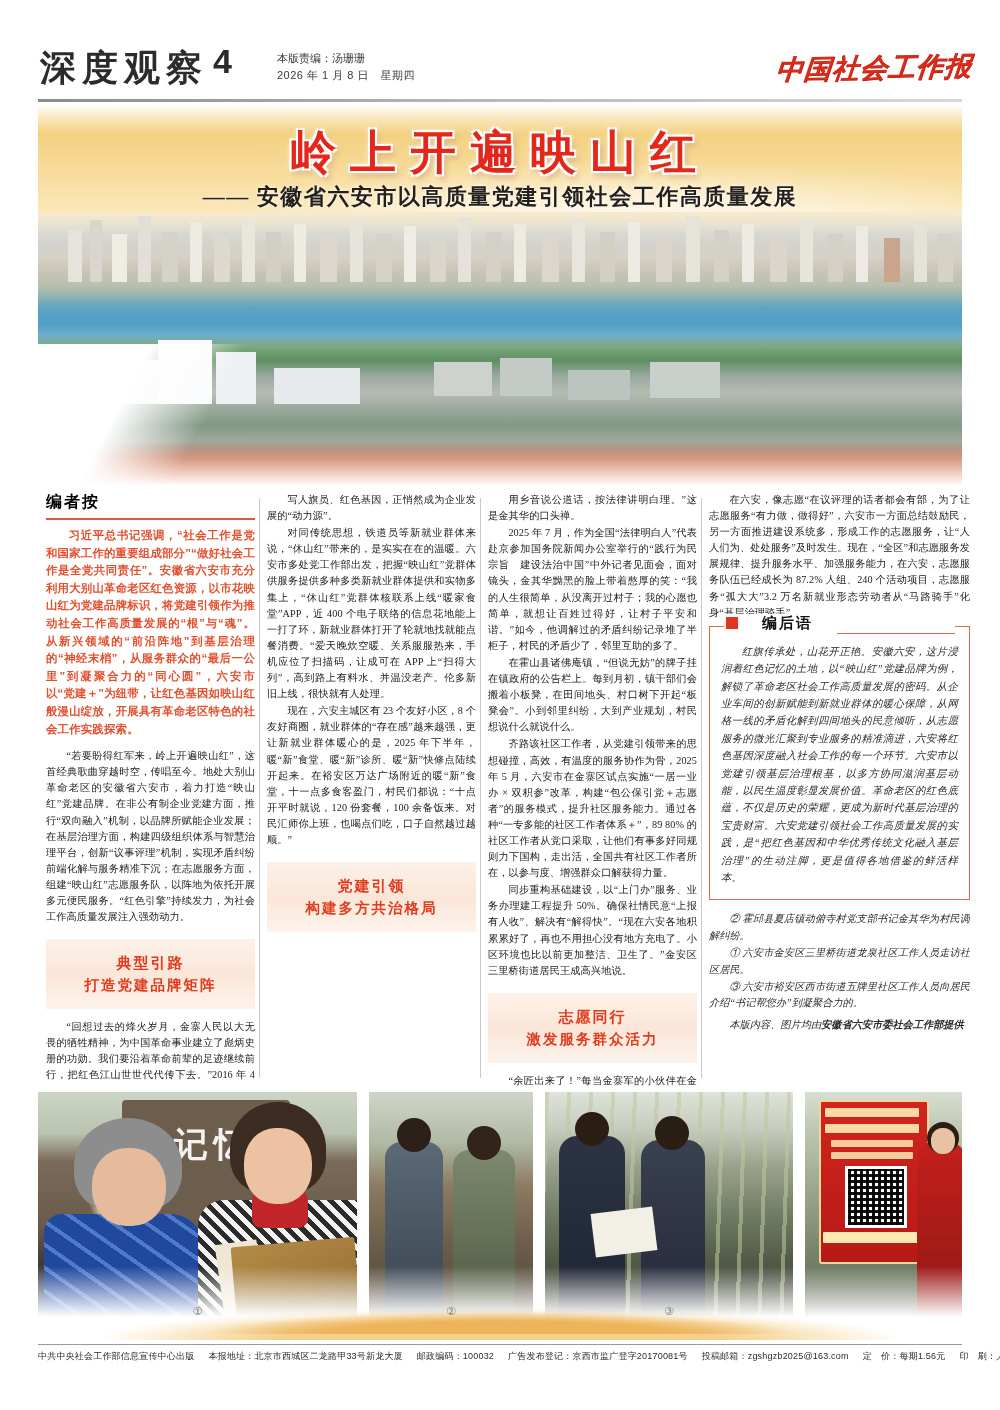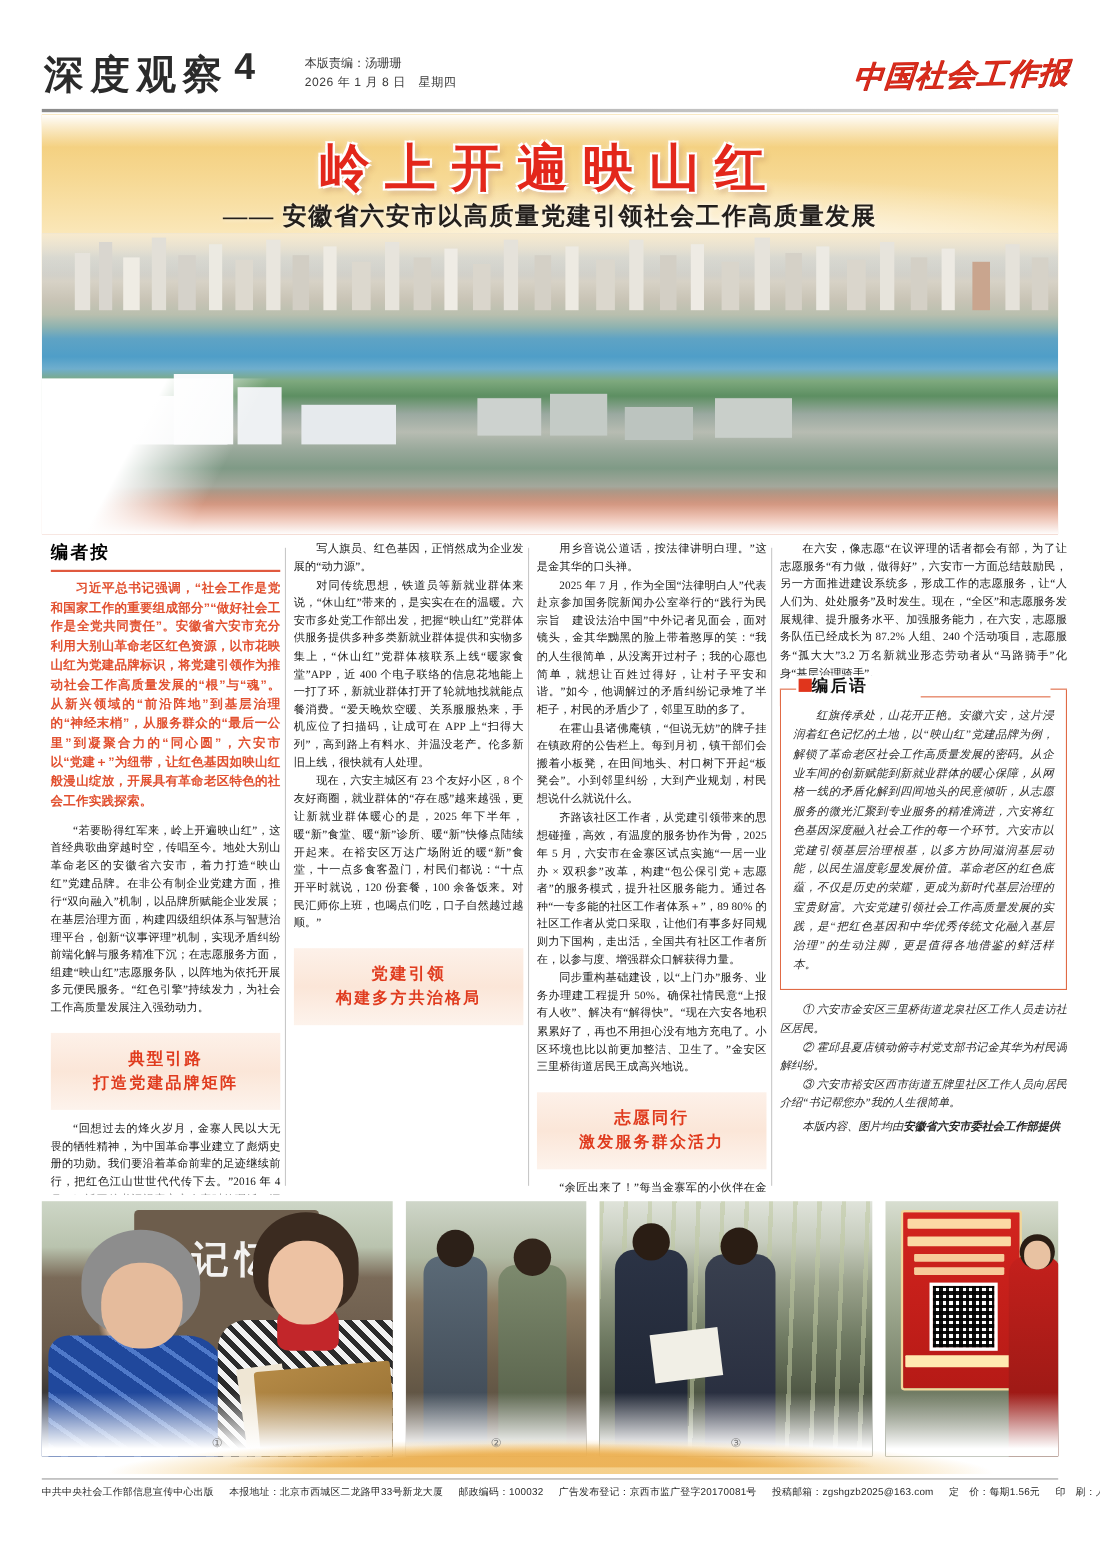--- a/index.html
+++ b/index.html
@@ -175,21 +175,21 @@
     display:flex;align-items:center;
   }
   .pn-capL{width:16px;height:16px;border-top:1.6px solid #e06a45;border-left:1.6px solid #e06a45;box-sizing:border-box;}
   .pn-mid{flex:1;height:16px;position:relative;}
   .pn-line{position:absolute;right:0;top:7px;height:1.6px;background:#e06a45;}
   .pn-capR{width:16px;height:16px;border-top:1.6px solid #e06a45;border-right:1.6px solid #e06a45;box-sizing:border-box;}
   .pn-title{
     position:absolute;left:14px;top:-13px;background:#fff;padding:0 7px 0 2px;
     font-family:"Liberation Sans","DejaVu Sans",sans-serif;
     font-size:15px;font-weight:bold;color:#111;letter-spacing:2px;
-    display:flex;align-items:center;gap:0;white-space:nowrap;
+    display:flex;align-items:center;gap:24px;white-space:nowrap;
   }
   .pn-sq{width:12px;height:12px;background:#e0351c;display:inline-block;}
   .pn-body{
     font-family:"Liberation Serif","DejaVu Serif",serif;
     font-style:italic;font-size:10.4px;line-height:17.4px;color:#2a2a2a;
     text-align:justify;text-indent:2em;letter-spacing:.2px;
   }
   .caps{margin-top:11px;}
   .cap{
     font-family:"Liberation Serif","DejaVu Serif",serif;
@@ -411,30 +411,30 @@
         </div>
         <div class="pn-title">
           <span class="pn-sq"></span>
           <span>编后语</span>
         </div>
         <div class="pn-body">红旗传承处，山花开正艳。安徽六安，这片浸润着红色记忆的土地，以“映山红”党建品牌为例，解锁了革命老区社会工作高质量发展的密码。从企业车间的创新赋能到新就业群体的暖心保障，从网格一线的矛盾化解到四间地头的民意倾听，从志愿服务的微光汇聚到专业服务的精准滴进，六安将红色基因深度融入社会工作的每一个环节。六安市以党建引领基层治理根基，以多方协同滋润基层动能，以民生温度彰显发展价值。革命老区的红色底蕴，不仅是历史的荣耀，更成为新时代基层治理的宝贵财富。六安党建引领社会工作高质量发展的实践，是“把红色基因和中华优秀传统文化融入基层治理”的生动注脚，更是值得各地借鉴的鲜活样本。</div>
       </div>
 
       <div class="caps">
         <div class="cap">
+          <span>②</span>
+          <span>霍邱县夏店镇动俯寺村党支部书记金其华为村民调解纠纷。</span>
+        </div>
+        <div class="cap">
           <span>①</span>
           <span>六安市金安区三里桥街道龙泉社区工作人员走访社区居民。</span>
         </div>
         <div class="cap">
-          <span>②</span>
-          <span>霍邱县夏店镇动俯寺村党支部书记金其华为村民调解纠纷。</span>
-        </div>
-        <div class="cap">
           <span>③</span>
-          <span>六安市裕安区西市街道五牌里社区工作人员向居民介绍“书记帮您办”我的人生很简单。</span>
+          <span>六安市裕安区西市街道五牌里社区工作人员向居民介绍“书记帮您办”到凝聚合力的。</span>
         </div>
         <div class="cap-credit">
           <span>本版内容、图片均由</span><b>安徽省六安市委社会工作部提供</b>
         </div>
       </div>
     </div>
   </div>
 
   <div class="photos">
     <div class="ph ph1">

